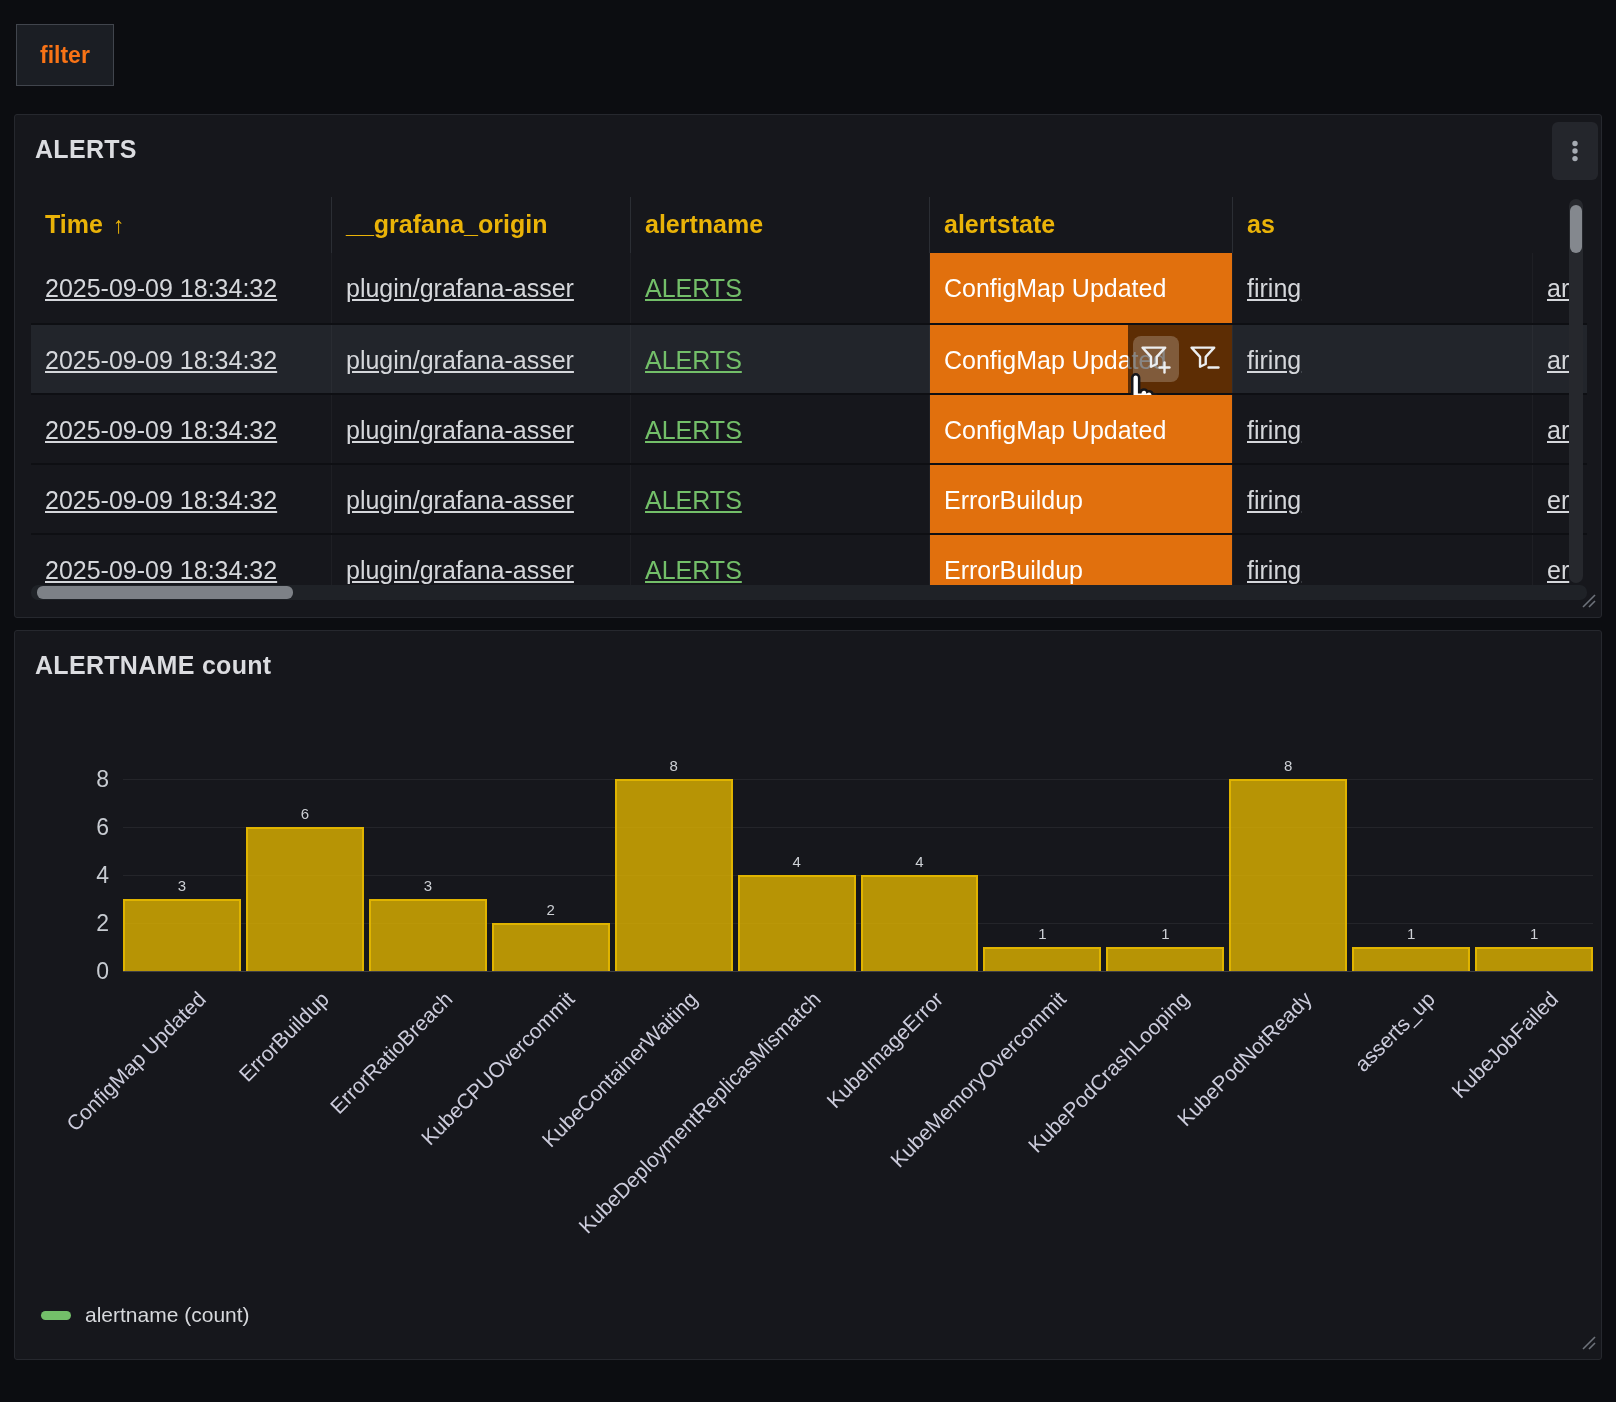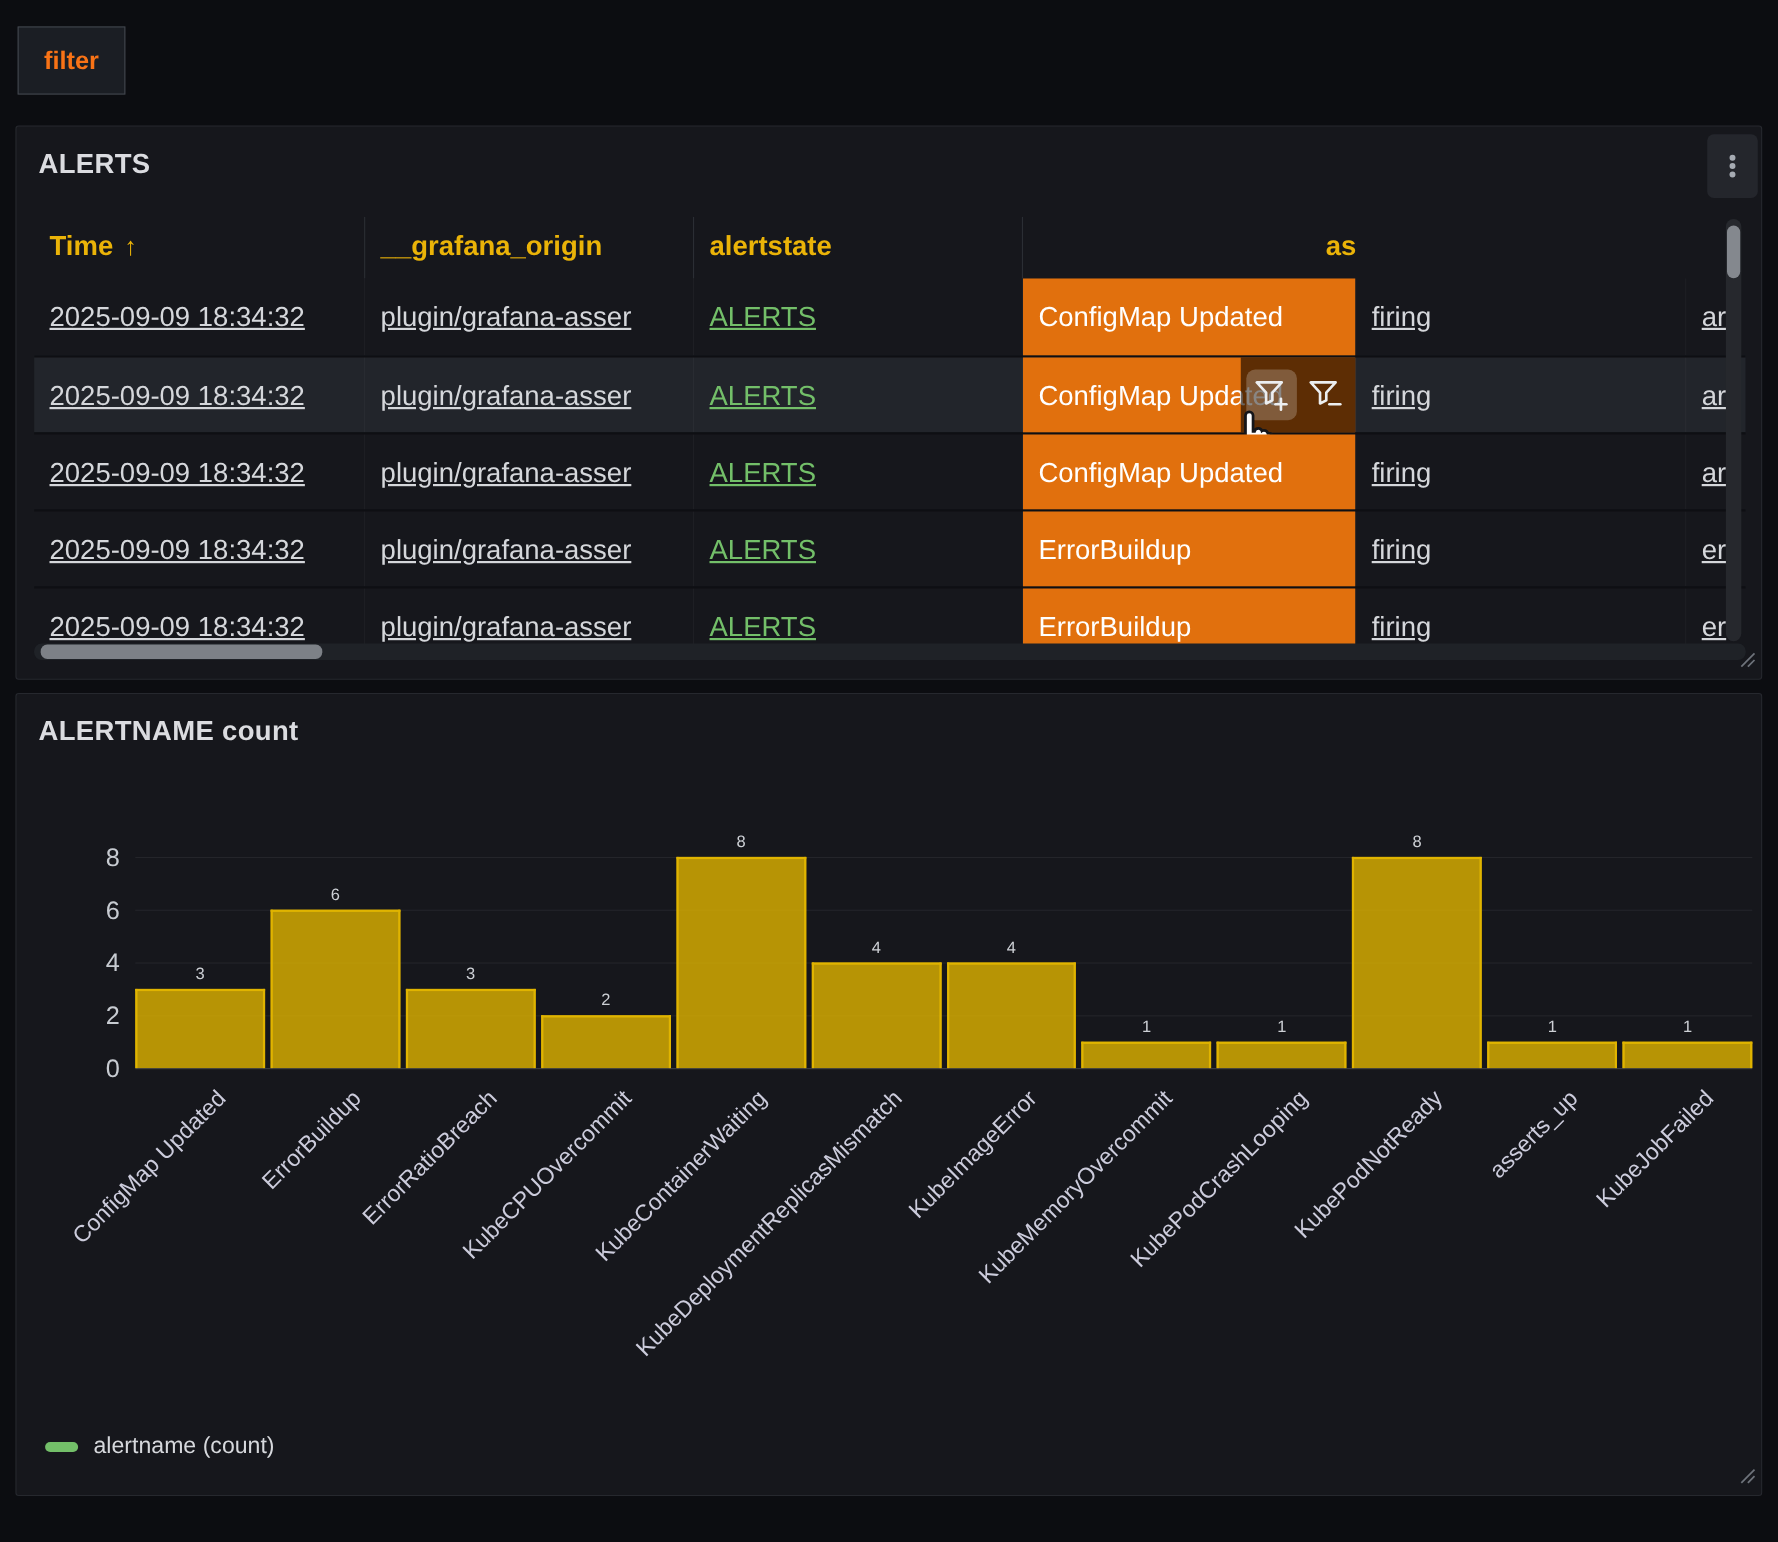--- a/index.html
+++ b/index.html
@@ -25,21 +25,21 @@
   .kebab{position:absolute;right:3px;top:7px;width:46px;height:58px;background:#24262c;border-radius:6px;
     display:flex;align-items:center;justify-content:center;color:#a6abb3;cursor:pointer;}
   .resize{position:absolute;right:5px;bottom:5px;color:#6e737b;}
 
   
   .tableWrap{position:absolute;left:16px;top:82px;width:1556px;height:392px;overflow:hidden;font-size:25px;}
   .thead,.row{display:grid;grid-template-columns:301px 299px 299px 303px 300px 1fr;}
   .thead{height:56px;}
   .th{color:#eab308;font-weight:700;line-height:54px;padding-left:14px;border-right:1px solid #2b2e34;
     overflow:hidden;white-space:nowrap;cursor:pointer;}
-  .th:last-child{border-right:none;text-align:right;}
+  .th:last-child{border-right:none;}
   .sortarrow{margin-left:10px;font-size:23px;}
   .rows{height:336px;overflow:hidden;}
   .row{height:70px;}
   .row + .row{border-top:2px solid #0e0f13;}
   .row.hovered{background:#22252b;}
   .cell{color:#d5d7db;line-height:70px;padding-left:14px;overflow:hidden;white-space:nowrap;
     border-right:1px solid rgba(255,255,255,0.035);text-decoration:underline;}
   .cell:last-child{border-right:none;}
   .cell.name{color:#73bf69;}
   .cell.badgecell{padding:0;position:relative;overflow:visible;z-index:2;}
@@ -88,20 +88,21 @@
           <circle cx="12" cy="12" r="2.5"></circle>
           <circle cx="12" cy="19" r="2.5"></circle>
         </svg>
     </span>
   </div>
 
   <div class="tableWrap">
     <div class="thead" id="thead">
         <div class="th">Time<span class="sortarrow">↑</span></div>
         <div class="th">__grafana_origin</div>
+        <div class="th">alertname</div>
         <div class="th">alertstate</div>
         <div class="th">as</div>
       </div>
     <div class="rows" id="tbody">
         <div class="row">
           <div class="cell">2025-09-09 18:34:32</div>
           <div class="cell">plugin/grafana-asser</div>
           <div class="cell name">ALERTS</div>
           <div class="cell badgecell">
             <div class="badge" style="background: rgb(225, 112, 13);">ConfigMap Updated</div>

